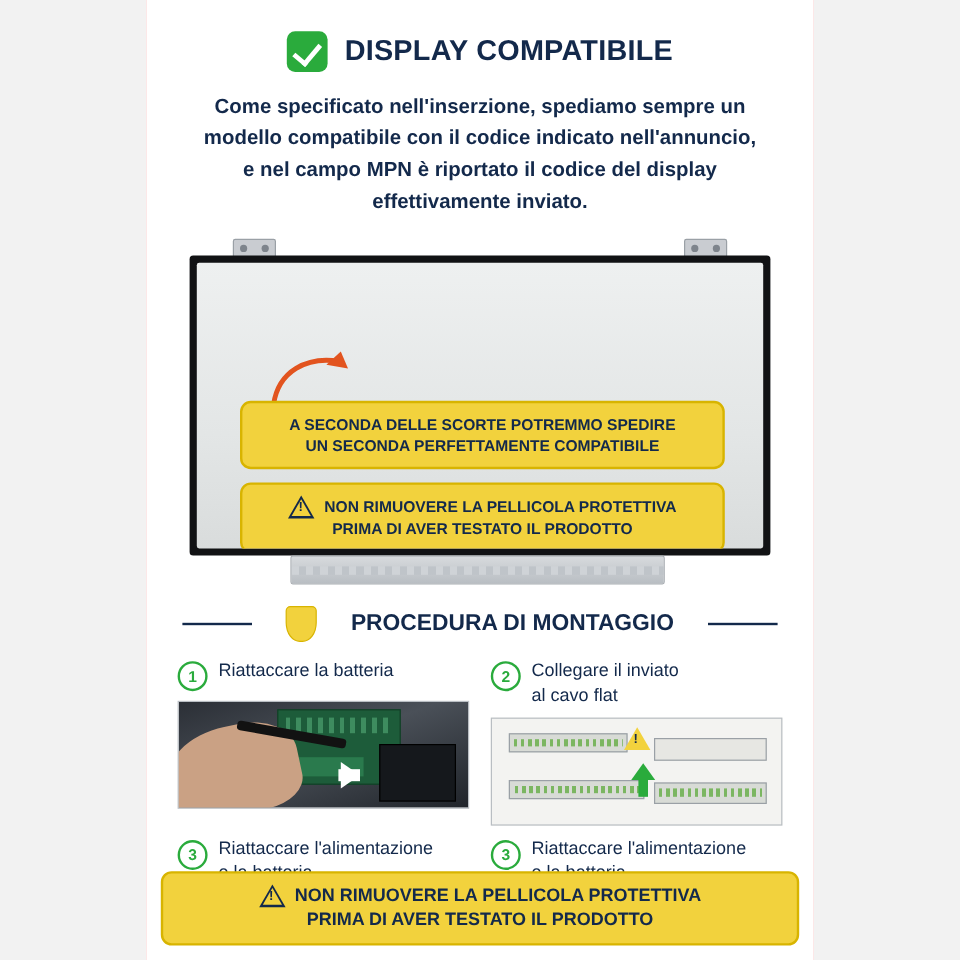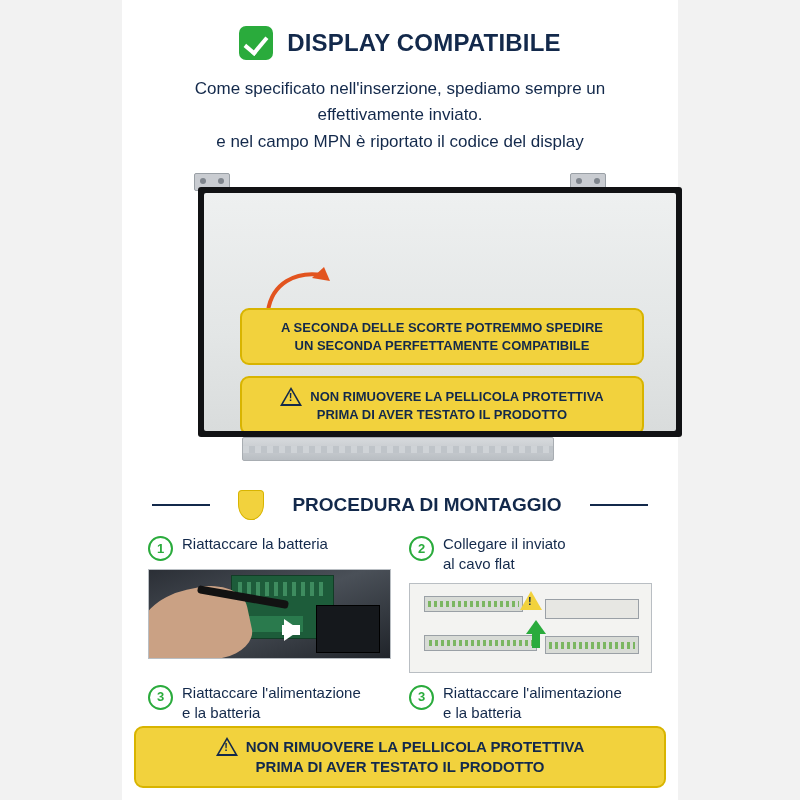--- a/index.html
+++ b/index.html
@@ -73,21 +73,21 @@
   }
 
   .intro {
     margin: 16px auto 0 auto;
     width: 500px;
     text-align: center;
     font-size: 17px;
     line-height: 1.55;
     color: #13294b;
   }
-  .intro div { white-space: nowrap; }
+  .intro div { white-space: nowrap; font-weight: bold; }
 
   
   .screen-wrap {
     position: relative;
     margin: 18px auto 0 auto;
     width: 508px;
     height: 300px;
   }
   .bracket {
     position: absolute;
@@ -115,21 +115,20 @@
   .screen-outer {
     position: absolute;
     left: 12px;
     top: 14px;
     width: 484px;
     height: 250px;
     background: #111214;
     border-radius: 3px;
     padding: 6px;
     box-sizing: border-box;
-    margin-left: 40px;
   }
   .screen-inner {
     width: 100%;
     height: 100%;
     background: linear-gradient(180deg,#eef0f0 0%, #e3e6e6 60%, #d9dcdc 100%);
     border-radius: 2px;
     position: relative;
     box-sizing: border-box;
     overflow: hidden;
   }
@@ -218,21 +217,21 @@
   .tri-outline::before {
     border-bottom-color: #f2d23d;
   }
 
   
   .proc-head {
     display: flex;
     align-items: center;
     justify-content: center;
     gap: 28px;
-    margin-top: 17px;
+    margin-top: 6px;
     padding: 0 30px;
     text-align: center;
   }
   .rule {
     flex: 1 1 auto;
     height: 2px;
     background: #13294b;
   }
   .shield {
     width: 24px;
@@ -440,22 +439,23 @@
 
   <div class="content">
 
     <div class="header-row">
       <div class="check-badge"></div>
       <div class="header-title">DISPLAY COMPATIBILE</div>
     </div>
 
     <div class="intro">
       <div>Come specificato nell'inserzione, spediamo sempre un</div>
+      <div>modello compatibile con il codice indicato nell'annuncio,</div>
+      <div>e nel campo MPN è riportato il codice del display</div>
       <div>effettivamente inviato.</div>
-      <div>e nel campo MPN è riportato il codice del display</div>
     </div>
 
     <div class="screen-wrap">
       <div class="bracket left"></div>
       <div class="bracket right"></div>
 
       <div class="screen-outer">
         <div class="screen-inner">
 
           <svg class="arrow-curve" viewBox="0 0 70 48">

